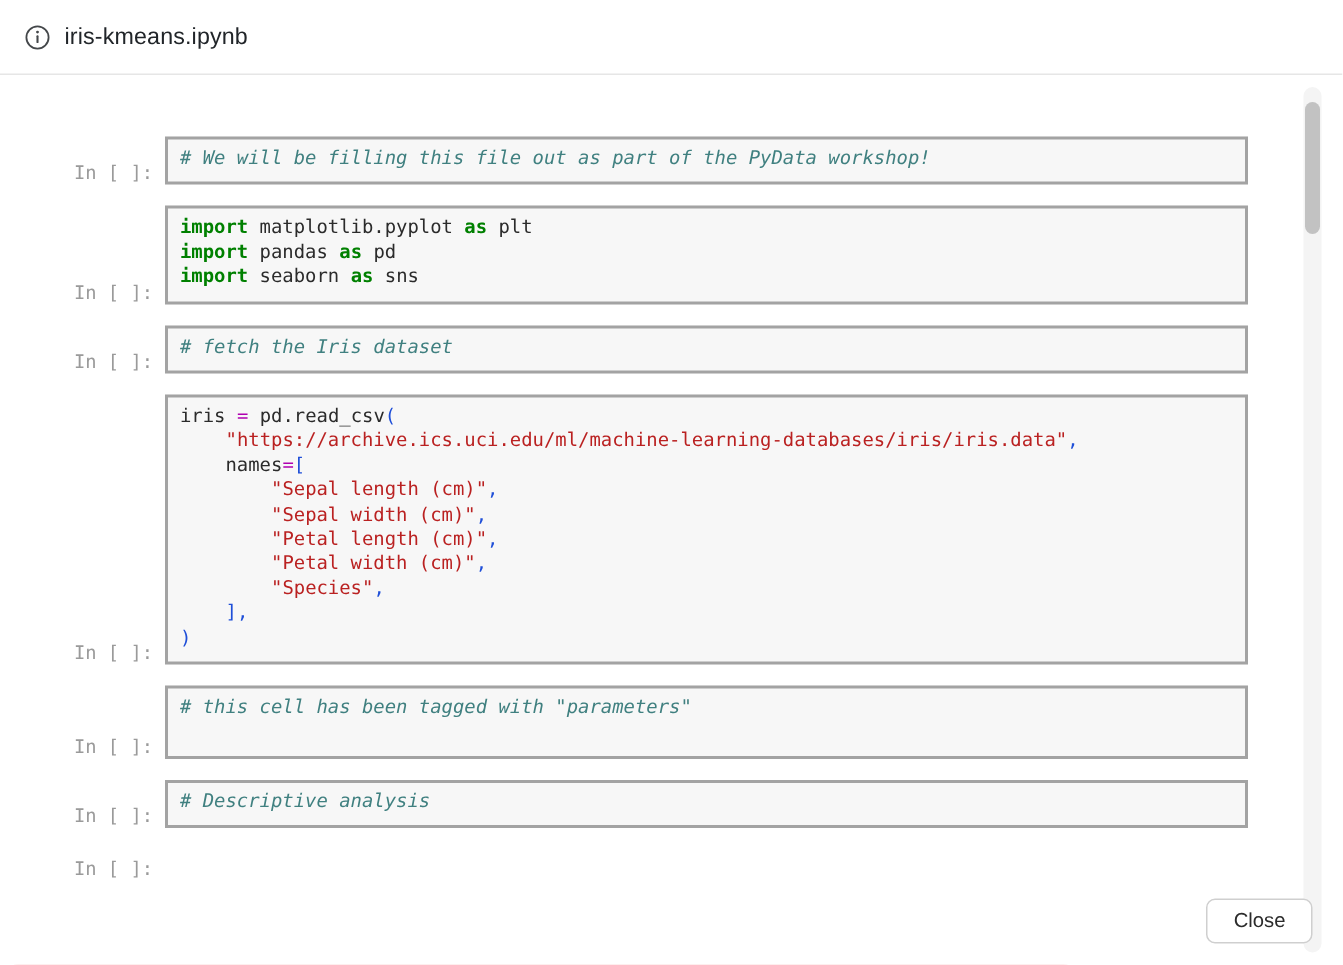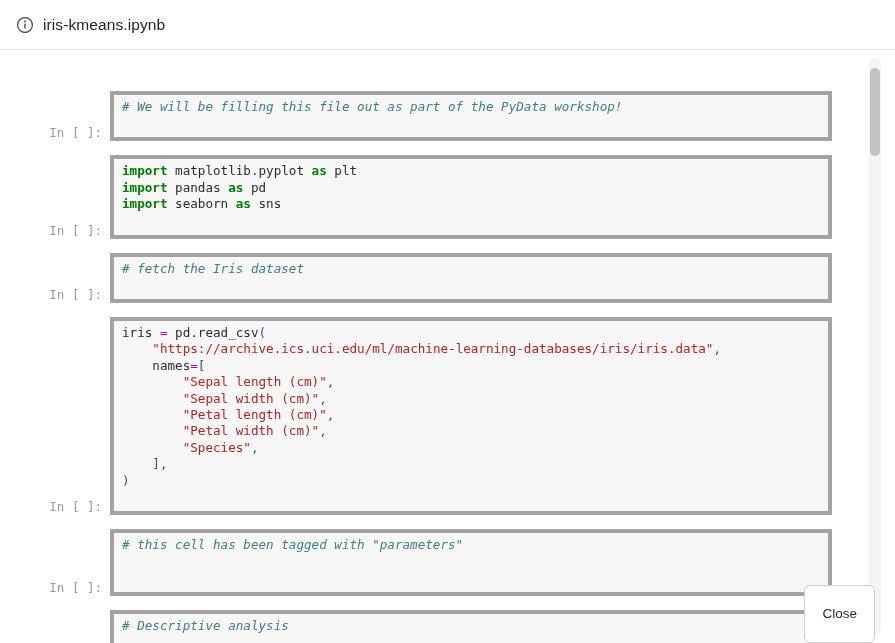--- a/index.html
+++ b/index.html
@@ -70,22 +70,22 @@
     padding-top: 5px;
     font-family: "DejaVu Sans Mono", "Liberation Mono", monospace;
     font-size: 12.5px;
     color: #9a9a9a;
     white-space: pre;
     line-height: 16px;
   }
   .cell-input {
     flex: 0 0 722px;
     background: #f7f7f7;
-    border: 4px solid #a3a3a3;
-    padding: 4px 8px 22px 8px;
+    border: 2px solid #a3a3a3;
+    padding: 4px 8px 8px 8px;
     min-height: 26px;
   }
   .code {
     font-family: "DejaVu Sans Mono", "Liberation Mono", monospace;
     font-size: 12.6px;
     line-height: 16.4px;
     color: #2b2b2b;
     white-space: pre;
     margin: 0;
     tab-size: 4;
@@ -120,20 +120,21 @@
     border-radius: 5px;
   }
 
   
   .footer {
     position: absolute;
     left: 0; bottom: 0;
     width: 895px;
     height: 58px;
     display: flex;
+    align-items: center;
     justify-content: flex-end;
     padding-right: 20px;
     background: transparent;
   }
   .close-button {
     font-family: "Liberation Sans", sans-serif;
     font-size: 13.5px;
     color: #2b2b2b;
     background: #ffffff;
     border: 1px solid #cfcfcf;

